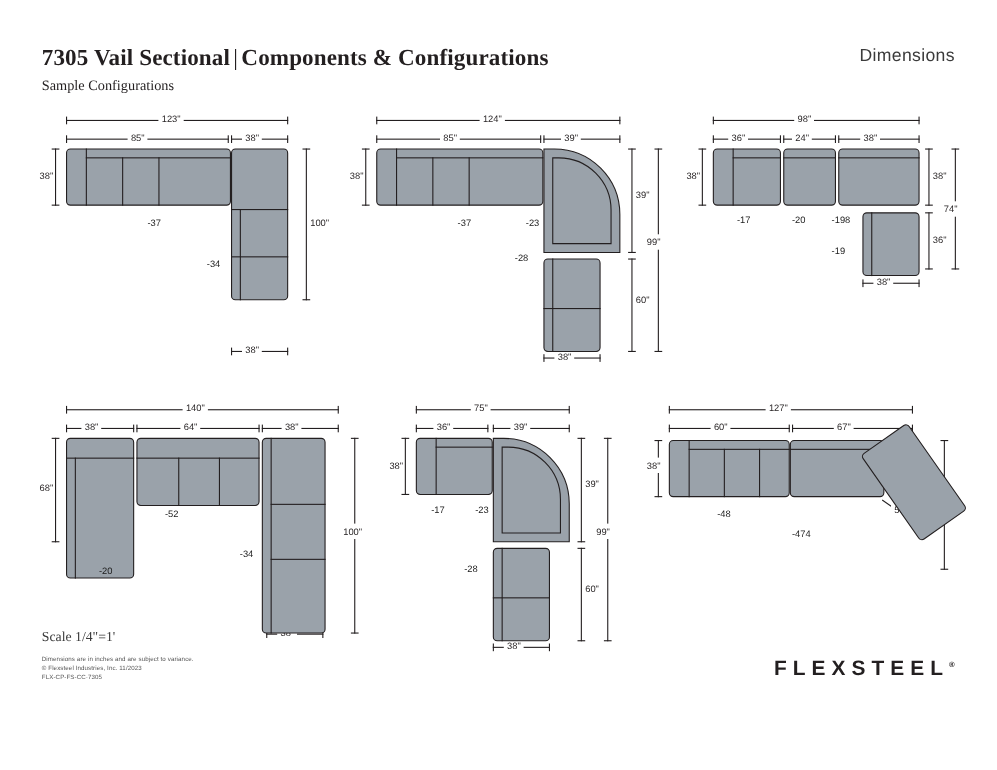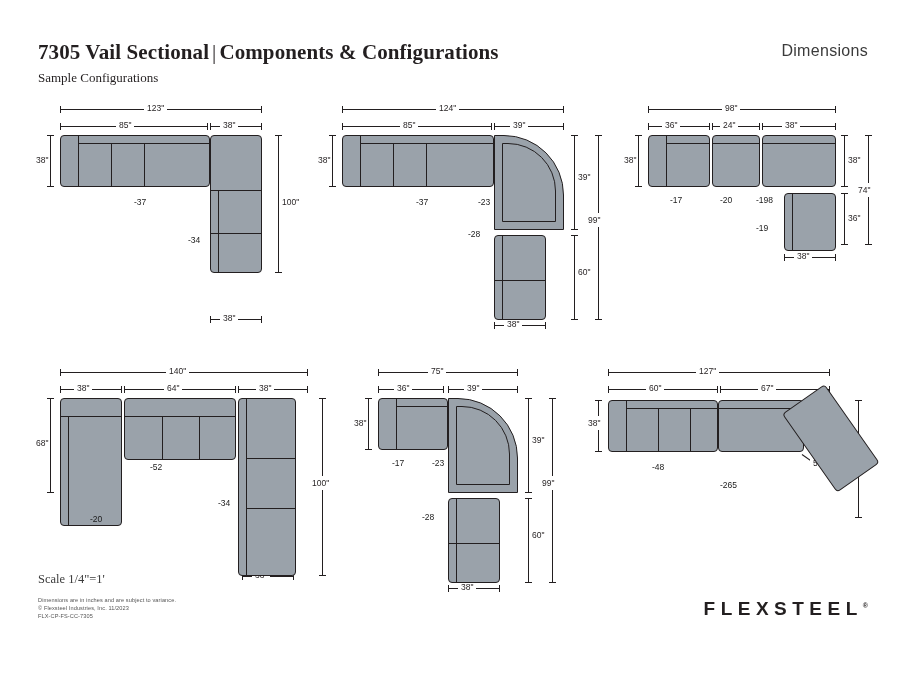--- a/index.html
+++ b/index.html
@@ -461,21 +461,21 @@
     <div class="seam hseam" style="left:30px;top:50px;width:92px;"></div>
     <div class="seam vseam" style="left:62px;top:50px;height:44px;"></div>
     <div class="seam vseam" style="left:94px;top:50px;height:44px;"></div>
 
     <div class="sofa" style="left:122px;top:42px;width:86px;height:52px;border-radius:4px;"></div>
     <div class="seam hseam" style="left:122px;top:50px;width:86px;"></div>
 
     <div class="sofa" style="left:186px;top:56px;width:52px;height:96px;border-radius:4px;transform:rotate(-35deg);transform-origin:top left;"></div>
 
     <div class="code" style="left:56px;top:104px;">-48</div>
-    <div class="code" style="left:124px;top:122px;">-265</div>
+    <div class="code" style="left:124px;top:122px;">-474</div>
   </div>
 
   <div class="scale">Scale 1/4"=1'</div>
   <div class="legal">
     <div>Dimensions are in inches and are subject to variance.</div>
     <div>© Flexsteel Industries, Inc. 11/2023</div>
     <div>FLX-CP-FS-CC-7305</div>
   </div>
   <div class="brand">
     <span>FLEXSTEEL</span><sup>®</sup>

